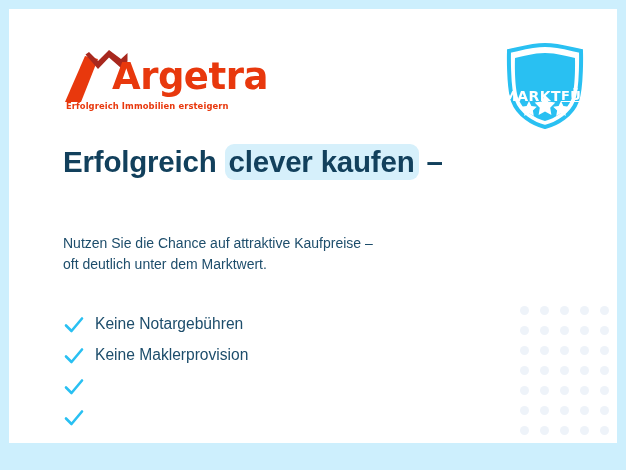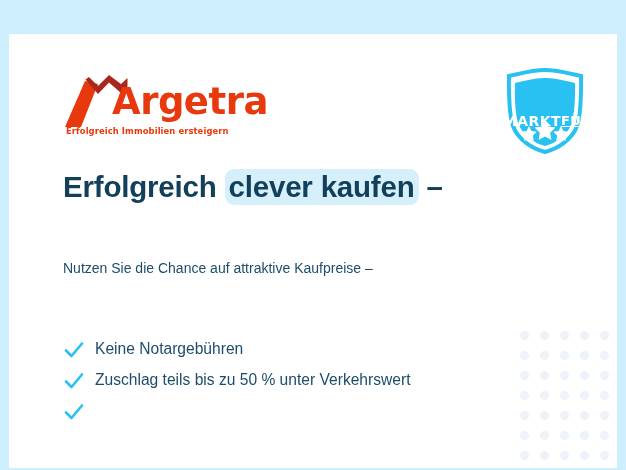--- a/index.html
+++ b/index.html
@@ -21,21 +21,20 @@
     box-sizing: border-box;
   }
   .card {
     position: absolute;
     left: 9px;
     top: 9px;
     width: 608px;
     height: 434px;
     background: #ffffff;
     overflow: hidden;
-    margin-top: 25px;
   }
 
   
   .dot-grid {
     position: absolute;
     left: 511px;
     top: 297px;
     width: 110px;
     height: 165px;
     display: grid;
@@ -251,34 +250,40 @@
         <div class="badge-line2">FÜHRER</div>
       </div>
     </div>
 
     <div class="headline">
       <span>Erfolgreich </span><span class="hl">clever kaufen</span><span> –</span><br>
     </div>
 
     <div class="subheading">
       <span>Nutzen Sie die Chance auf attraktive Kaufpreise –</span><br>
+      <span>oft deutlich unter dem Marktwert.</span>
     </div>
 
     <div class="bullets">
       <div class="bullet">
         <svg class="bullet-check" viewBox="0 0 22 22">
           <polyline points="3,11.5 8.5,17 19,4.5" fill="none" stroke="#29c0f2" stroke-width="2.6" stroke-linecap="round" stroke-linejoin="round"></polyline>
         </svg>
         <span class="bullet-label">Keine Notargebühren</span>
       </div>
       <div class="bullet">
         <svg class="bullet-check" viewBox="0 0 22 22">
           <polyline points="3,11.5 8.5,17 19,4.5" fill="none" stroke="#29c0f2" stroke-width="2.6" stroke-linecap="round" stroke-linejoin="round"></polyline>
         </svg>
-        <span class="bullet-label">Zuschlag teils bis zu 50 % unter Verkehrswert</span>
+        <span class="bullet-label">Keine Maklerprovision</span>
+      </div>
+      <div class="bullet">
+        <svg class="bullet-check" viewBox="0 0 22 22">
+          <polyline points="3,11.5 8.5,17 19,4.5" fill="none" stroke="#29c0f2" stroke-width="2.6" stroke-linecap="round" stroke-linejoin="round"></polyline>
+        </svg>
       </div>
       <div class="bullet">
         <svg class="bullet-check" viewBox="0 0 22 22">
           <polyline points="3,11.5 8.5,17 19,4.5" fill="none" stroke="#29c0f2" stroke-width="2.6" stroke-linecap="round" stroke-linejoin="round"></polyline>
         </svg>
       </div>
     </div>
 
   </div>
 </div>

